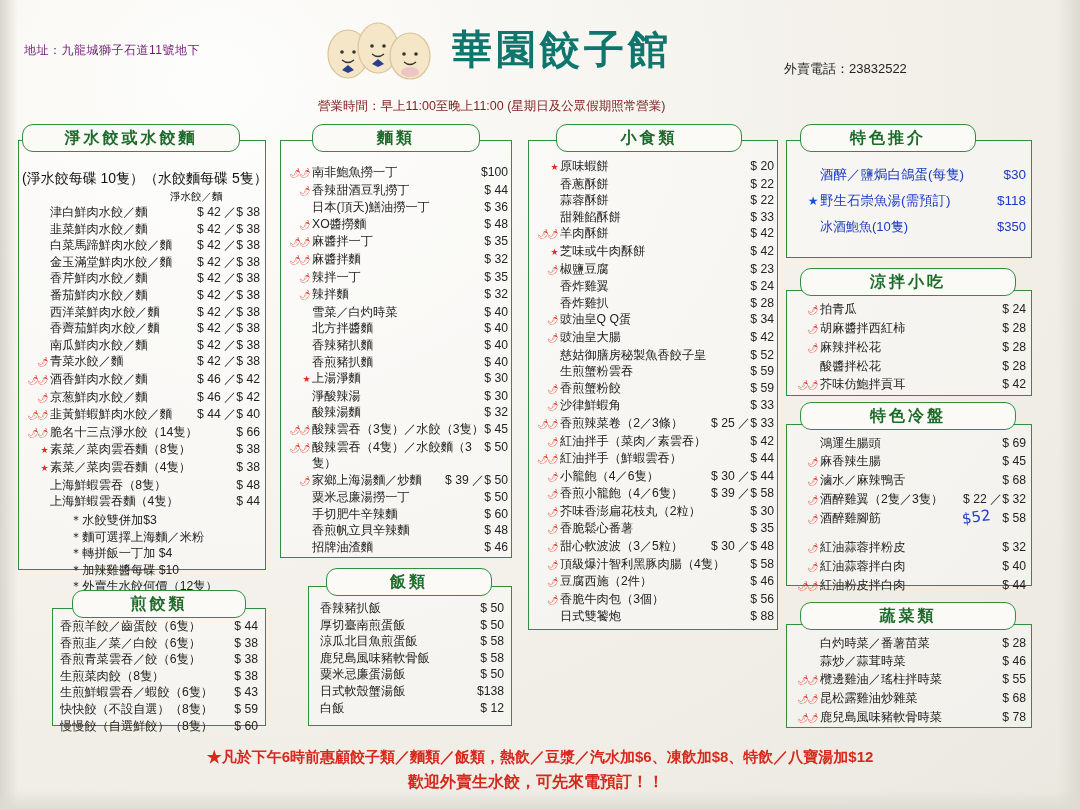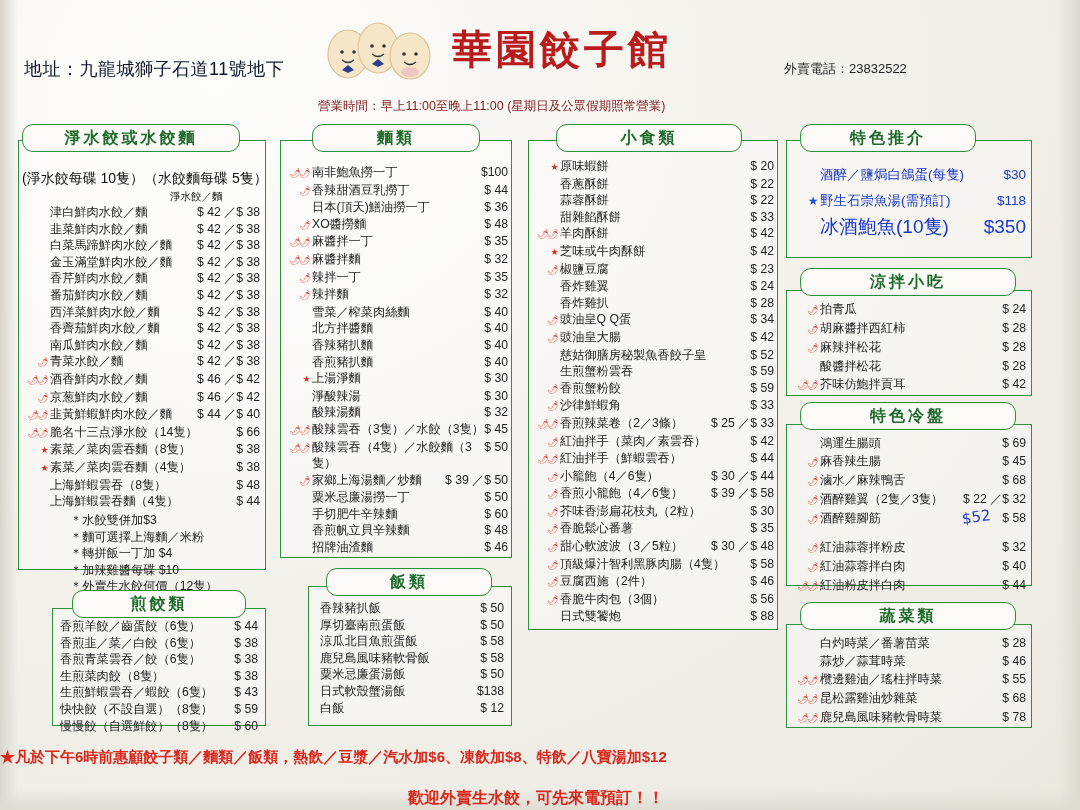--- a/index.html
+++ b/index.html
@@ -18,23 +18,23 @@
     background:
       radial-gradient(ellipse at 20% 10%, #fdfdfb 0%, #f4f2ec 45%, #ebe8e0 100%);
   }
   .shadow-l { position:absolute; left:0; top:0; width:18px; height:810px; background:linear-gradient(to right,#d8d5cd,rgba(216,213,205,0)); }
   .shadow-r { position:absolute; right:0; top:0; width:22px; height:810px; background:linear-gradient(to left,#dcd9d1,rgba(220,217,209,0)); }
   .shadow-b { position:absolute; left:0; bottom:0; width:1080px; height:20px; background:linear-gradient(to top,#dedbd3,rgba(222,219,211,0)); }
 
   .sheet { position:absolute; inset:0; }
 
   
-  .addr { position:absolute; left:24px; top:57px; font-size:18px; color:#0f172a; letter-spacing:.5px; }
+  .addr { position:absolute; left:24px; top:42px; font-size:12px; color:#701a75; letter-spacing:.5px; }
   .logo-mark { position:absolute; left:320px; top:20px; width:120px; height:62px; }
-  .title { position:absolute; left:452px; top:22px; font-size:40px; font-weight:bold; color:#b91c1c; letter-spacing:4px; font-family:"DejaVu Sans", sans-serif;}
+  .title { position:absolute; left:452px; top:22px; font-size:40px; font-weight:bold; color:#0f766e; letter-spacing:4px; font-family:"DejaVu Sans", sans-serif;}
   .tel { position:absolute; left:784px; top:60px; font-size:13px; }
   .boxfee { position:absolute; left:802px; top:86px; font-size:16px;margin-top:44px; }
   .hours { position:absolute; left:318px; top:98px; font-size:12.5px; color:#7f1d1d; }
 
   
   .box { position:absolute; border:1.4px solid #2f8f3f; background:rgba(255,255,255,0.35); }
   .boxhdr {
     position:absolute; border:1.4px solid #2f8f3f; border-radius:11px;
     background:#fbfaf6; text-align:center; font-weight:bold; color:#1c6b2b;
     font-size:16px; letter-spacing:3px; line-height:26px; height:28px;
@@ -42,22 +42,22 @@
   .note { font-size:14px; color:#111; }
   .blue { color:#1a39c6; }
 
   .listwrap { position:absolute; }
   .listwrap .li { display:flex; align-items:baseline; font-size:12.2px; line-height:16.6px; }
   .listwrap .sp { width:28px; flex:0 0 28px; text-align:right; padding-right:3px; color:#e02c1d; font-size:9px; letter-spacing:-1.5px;}
   .listwrap .nm { flex:1 1 auto; }
   .listwrap .pr { flex:0 0 auto; text-align:right; }
 
   
-  .foot1 { position:absolute; left:0; top:748px; width:1080px; font-size:15px; color:#d8271b; font-weight:bold; }
-  .foot2 { position:absolute; left:0; top:788px; width:1072px; text-align:center; font-size:16px; color:#d8271b; font-weight:bold; }
+  .foot1 { position:absolute; left:0; top:748px; width:1080px; text-align:center; font-size:15px; color:#d8271b; font-weight:bold; }
+  .foot2 { position:absolute; left:0; top:772px; width:1072px; text-align:center; font-size:16px; color:#d8271b; font-weight:bold; }
   .handw { position:absolute; left:962px; top:508px; color:#2240c8; font-size:15px; transform:rotate(-8deg); font-family:"DejaVu Sans", sans-serif; }
 
   .dumpling { fill:#f6e6c8; stroke:#d9c49a; stroke-width:1.2; }
 </style>
 </head>
 <body>
 
 <div class="paper"></div>
 <div class="shadow-l"></div>
 <div class="shadow-r"></div>
@@ -285,21 +285,21 @@
         <span class="nm">辣拌一丁</span>
         <span class="pr">$ 35</span>
       </div>
     <div class="li">
         <span class="sp">🌶</span>
         <span class="nm">辣拌麵</span>
         <span class="pr">$ 32</span>
       </div>
     <div class="li">
         <span class="sp"></span>
-        <span class="nm">雪菜／榨菜肉絲麵</span>
+        <span class="nm">雪菜／白灼時菜</span>
         <span class="pr">$ 40</span>
       </div>
     <div class="li">
         <span class="sp"></span>
         <span class="nm">北方拌醬麵</span>
         <span class="pr">$ 40</span>
       </div>
     <div class="li">
         <span class="sp"></span>
         <span class="nm">香辣豬扒麵</span>
@@ -547,21 +547,21 @@
     <div class="li" style="font-size:13.5px;line-height:26px;">
         <span class="sp" style="color:#1b4fd8"></span>
         <span class="nm blue">酒醉／鹽焗白鴿蛋(每隻)</span>
         <span class="pr blue">$30</span>
       </div>
     <div class="li" style="font-size:13.5px;line-height:26px;">
         <span class="sp" style="color:#1b4fd8;font-size:12px">★</span>
         <span class="nm blue">野生石崇魚湯(需預訂)</span>
         <span class="pr blue">$118</span>
       </div>
-    <div class="li" style="font-size:19px;line-height:26px;align-items:flex-end;">
+    <div class="li" style="font-size:13px;line-height:26px;align-items:flex-end;">
         <span class="sp"></span>
         <span class="nm blue">冰酒鮑魚(10隻)</span>
         <span class="pr blue">$350</span>
       </div>
   </div>
 
   <div class="box" style="left:786px; top:290px; width:246px; height:106px;"></div>
   <div class="boxhdr" style="left:800px; top:268px; width:216px;">
     <span>涼拌小吃</span>
   </div>

